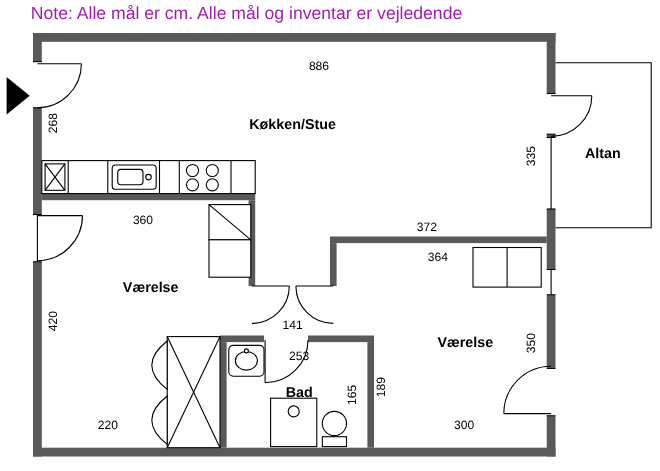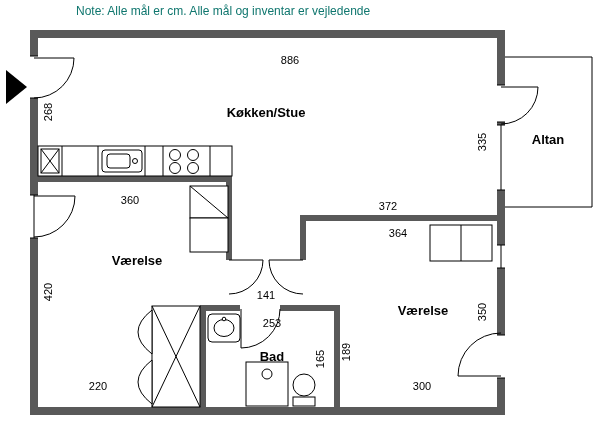--- a/index.html
+++ b/index.html
@@ -1,23 +1,22 @@
 <!DOCTYPE html>
 <html><head>
 <meta charset="utf-8">
 <style>
   html,body { margin:0; padding:0; background:#ffffff; }
   .plan {
     position:relative; width:600px; height:428px; background:#ffffff;
     font-family:"Liberation Sans", sans-serif; overflow:hidden;
   }
   .note {
-    position:absolute; left:28px; top:4px; font-size:12px; color:#0f766e;
+    position:absolute; left:28px; top:4px; font-size:16px; color:#a21caf;
     white-space:nowrap;
-    margin-left:48px;
   }
   svg { position:absolute; left:0; top:0; }
   svg text { font-family:"Liberation Sans", sans-serif; fill:#000; }
   .dim  { font-size:11px; }
   .room { font-size:13px; font-weight:bold; }
   .wall { fill:#595959; }
   .opening { fill:#ffffff; }
   .ln   { stroke:#000; stroke-width:1; fill:none; }
   .thin { stroke:#000; stroke-width:1; fill:#ffffff; }
   .arc  { stroke:#000; stroke-width:1; fill:none; }

